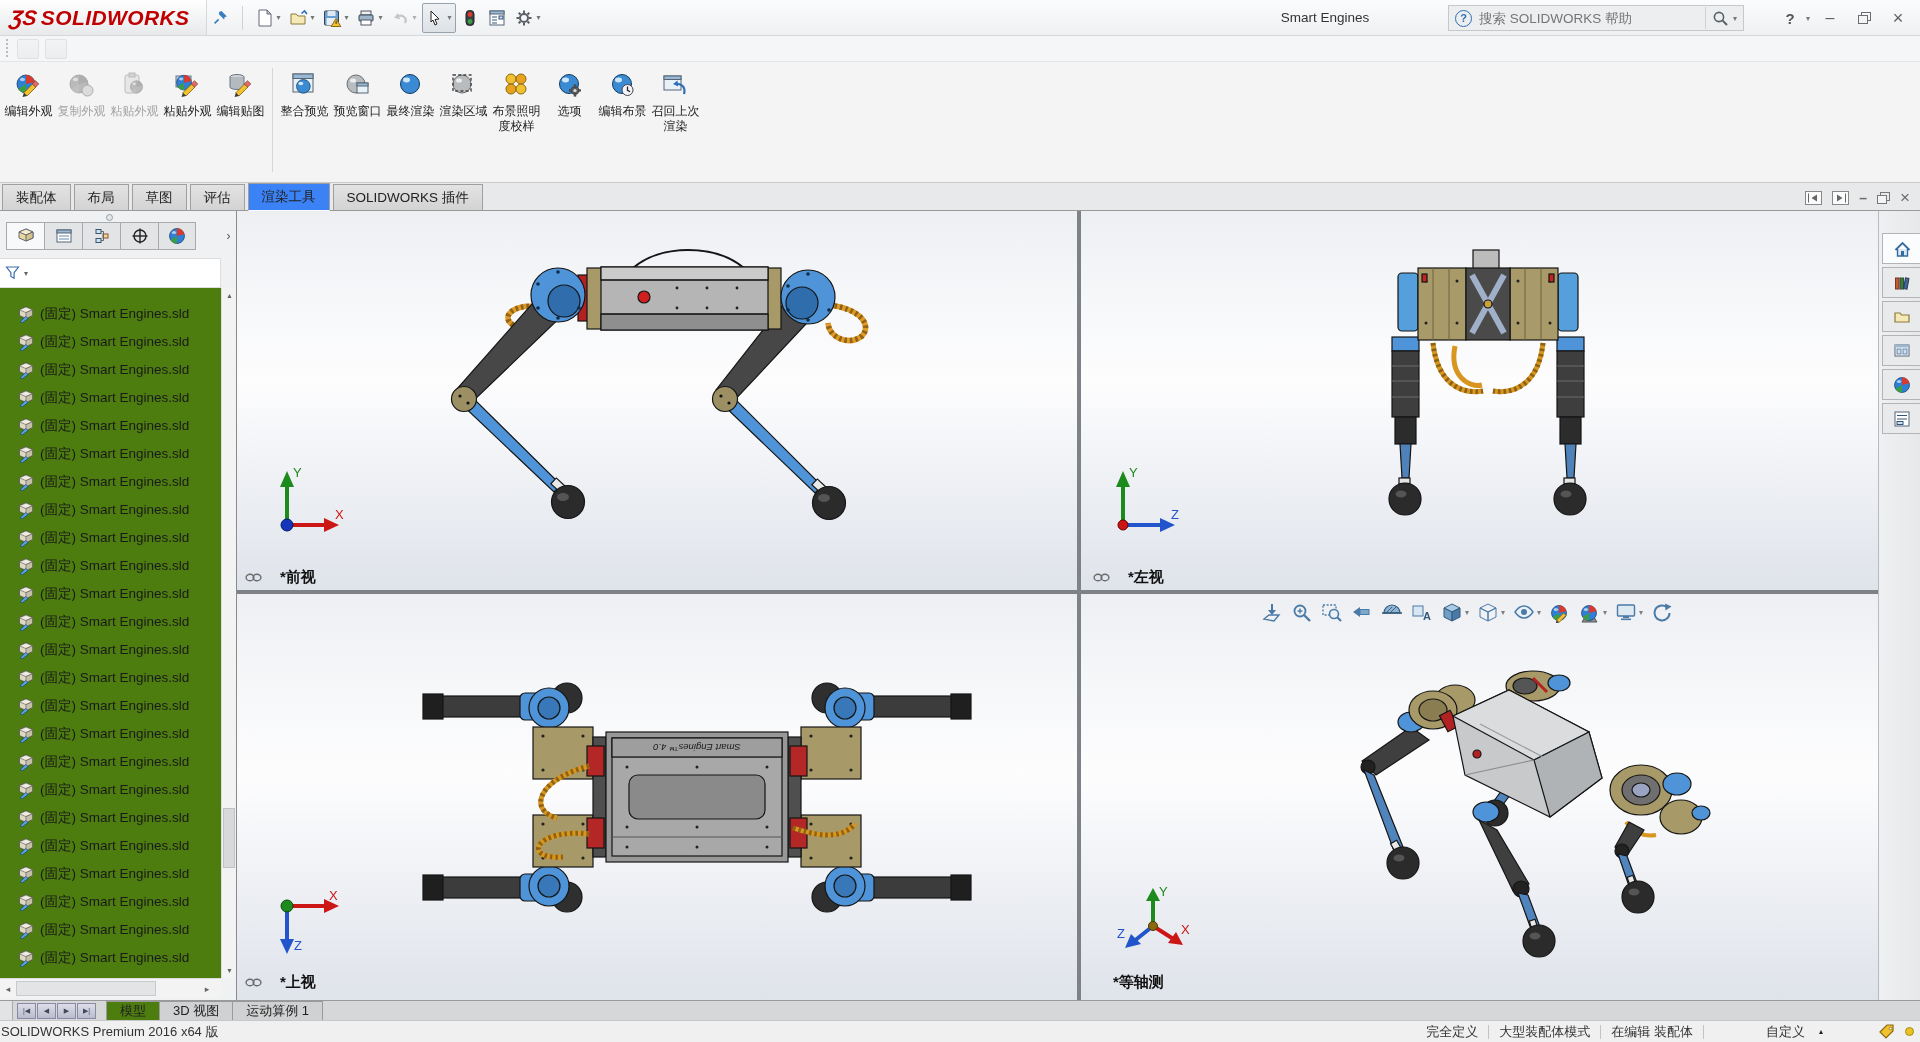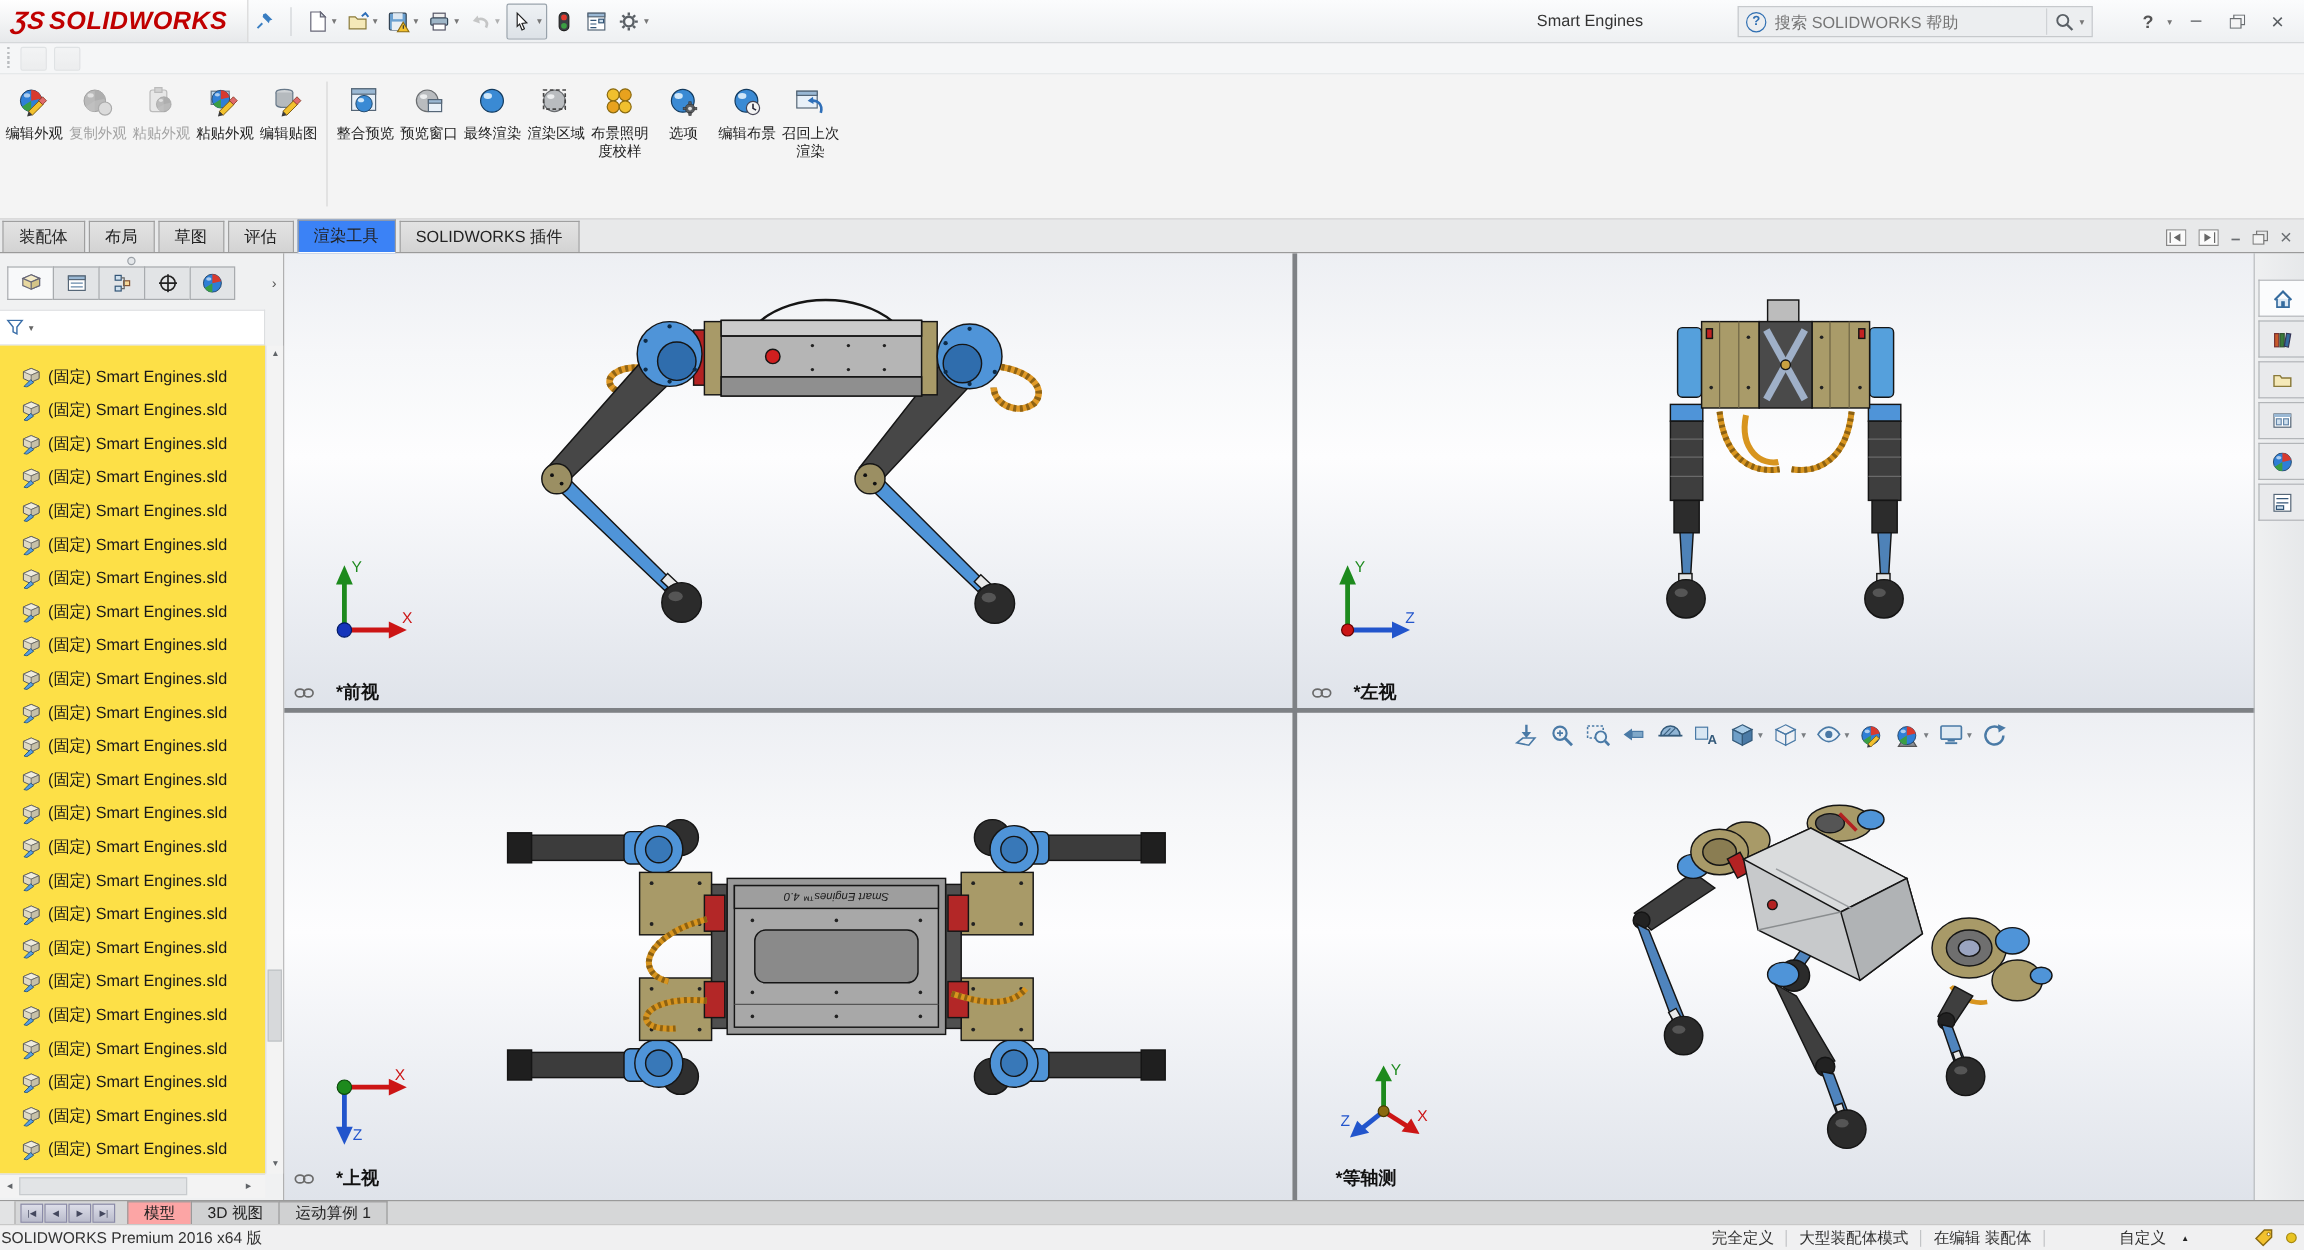--- a/index.html
+++ b/index.html
@@ -53,21 +53,21 @@
 
 .leftpanel{position:absolute;left:0;top:211px;width:236px;height:789px;background:#f0f1f2;z-index:10}
 .splitdot{position:absolute;left:106px;top:3px;width:7px;height:7px;border:1px solid #9aa0a6;border-radius:50%;background:#e4e7ea}
 .panel-tabs{position:absolute;left:6px;top:11px;display:flex}
 .ptab{width:38px;height:28px;border:1px solid #a8abae;border-right:none;background:#e2e4e6;display:flex;align-items:center;justify-content:center}
 .ptab:last-of-type{border-right:1px solid #a8abae}
 .ptab.active{background:#f8f9fa}
 .pexpand{position:absolute;left:222px;top:11px;width:13px;height:28px;display:flex;align-items:center;justify-content:center;color:#555;font-size:12px}
 .filter-row{position:absolute;left:0;top:47px;width:221px;height:30px;background:#fff;border:1px solid #dcdee0;border-left:none;display:flex;align-items:center;padding-left:5px}
 .filter-row .caret{font-size:8px;color:#666;margin-left:3px}
-.tree{position:absolute;left:0;top:77px;width:221px;height:690px;background:#fde047;overflow:hidden;padding-top:12px}
+.tree{position:absolute;left:0;top:77px;width:221px;height:690px;background:#4d7c0f;overflow:hidden;padding-top:12px}
 .titem{height:28px;display:flex;align-items:center;padding-left:17px;white-space:nowrap}
 .titem .tlabel{margin-left:5px;font-size:13.5px;color:#1a1a1a}
 .vscroll{position:absolute;right:0;top:77px;width:15px;height:690px;background:#f3f3f3;border-left:1px solid #dcdcdc}
 .vs-up,.vs-dn{position:absolute;left:0;width:15px;height:15px;display:flex;align-items:center;justify-content:center;font-size:7px;color:#606468}
 .vs-up{top:0}.vs-dn{bottom:0}
 .vs-thumb{position:absolute;left:1px;width:12px;top:520px;height:60px;background:#d7d9db;border:1px solid #bfc2c5}
 .hscroll{position:absolute;left:0;bottom:2px;width:221px;height:20px;background:#f3f3f3;border-top:1px solid #dcdcdc}
 .hs-l,.hs-r{position:absolute;top:0;width:16px;height:19px;display:flex;align-items:center;justify-content:center;font-size:9px;color:#606468}
 .hs-l{left:0}.hs-r{right:6px}
 .hs-thumb{position:absolute;left:16px;top:2px;width:140px;height:15px;background:#e2e4e6;border:1px solid #c8cbce}
@@ -92,21 +92,21 @@
 .tp-btn.active{background:#fbfcfd}
 .tp-stack{padding-top:22px}
 
 .bottombar{position:absolute;left:0;top:1000px;width:1920px;height:20px;background:#d6d7d8;border-top:1px solid #9a9a9a;display:flex;align-items:stretch}
 .corner{width:13px;background:#e2e3e4;border-right:1px solid #aaa}
 .navbtns{display:flex;align-items:center;padding:0 4px;gap:1px}
 .navb{width:19px;height:16px;border:1px solid #8a8aa8;background:linear-gradient(#dcdde8,#babccc);display:flex;align-items:center;justify-content:center;font-size:7px;color:#44485e}
 .sheettabs{display:flex;align-items:stretch;margin-left:6px}
 .sheet-tab{padding:0 13px;background:#d0d1d2;border:1px solid #9a9a9a;border-bottom:none;border-right:none;display:flex;align-items:center;font-size:13px;color:#222;white-space:nowrap}
 .sheet-tab:last-child{border-right:1px solid #9a9a9a}
-.sheet-tab.active{background:#fca5a5}
+.sheet-tab.active{background:#4d7c0f}
 
 .statusbar{position:absolute;left:0;top:1020px;width:1920px;height:22px;background:#f0f0f1;border-top:1px solid #c8c8c8;display:flex;align-items:center;font-size:13px;color:#333}
 .sb-left{margin-left:1px;white-space:nowrap}
 .sb-right{position:absolute;right:0;top:0;height:21px;display:flex;align-items:center}
 .sb-item{padding:0 10px;white-space:nowrap}
 .sb-sep{width:1px;height:14px;background:#c2c4c6}
 .sb-caret{font-size:8px;color:#222;margin:0 4px}
 .sb-gap{width:52px}
 .sb-dot{width:9px;height:9px;border-radius:50%;background:#e8c322;border:1px solid #a88a10;margin:0 6px 0 10px}
 .text-cn{white-space:nowrap}

